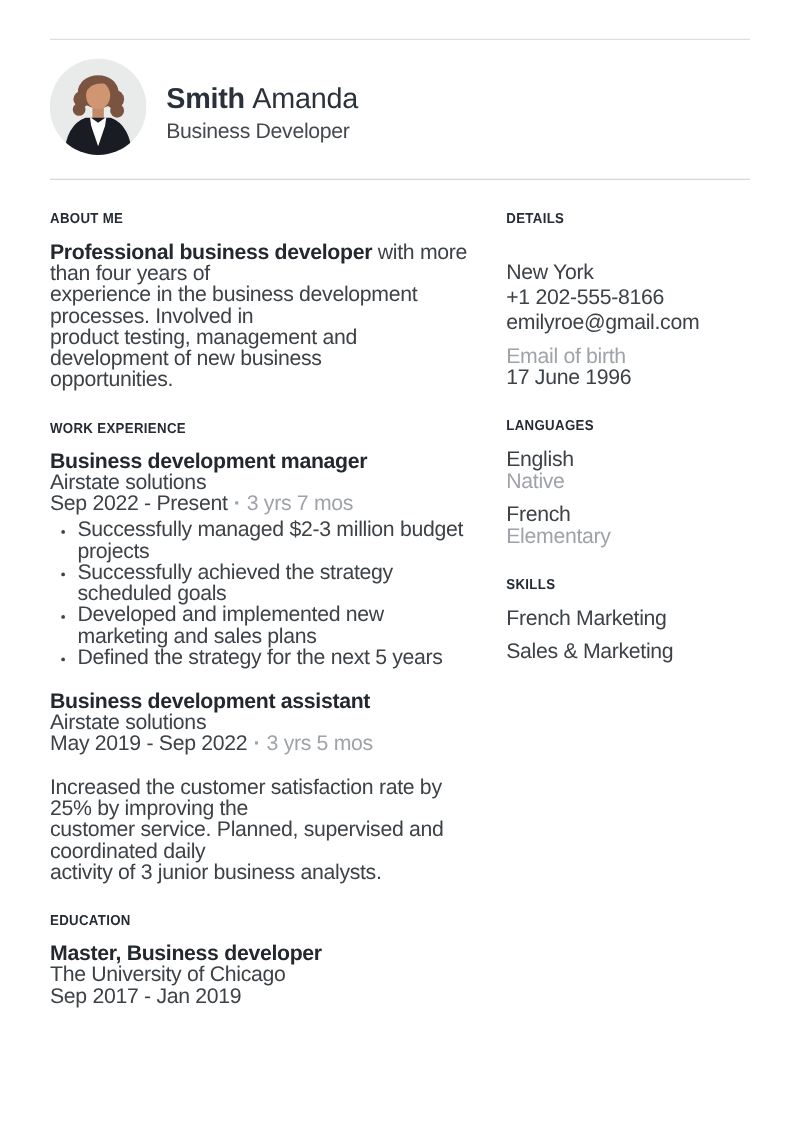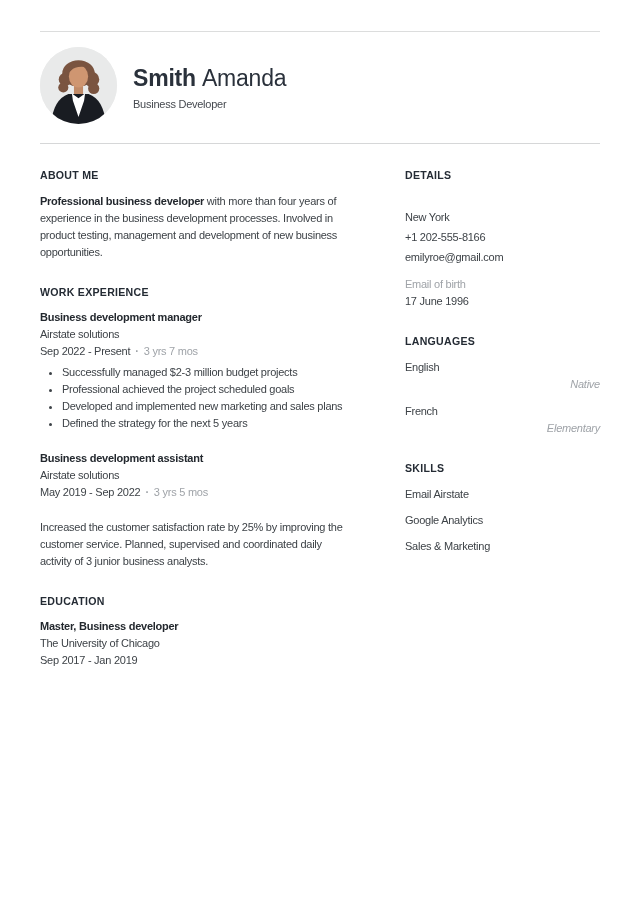--- a/index.html
+++ b/index.html
@@ -36,42 +36,42 @@
   .columns { display:flex; justify-content:space-between; }
   .col-left  { width:340px; }
   .col-right { width:195px; }
 
   .section-heading {
     margin:26px 0 0; font-size:11.5px; line-height:11px;
     font-weight:700; color:#242b34; letter-spacing:0.3px;
     transform:scaleX(0.92); transform-origin:0 50%;
     white-space:nowrap;
   }
-  .txt { font-size:11px; line-height:17px; letter-spacing:-0.25px; }
+  .txt { font-size:17px; line-height:17px; letter-spacing:-0.25px; }
   .bold-dark { font-weight:700; color:#23282e; }
   .muted { color:#9fa3a8; }
 
   .para { margin:12px 0 0; white-space:pre-line; }
   .job:first-of-type { margin-top:11px; }
   .job + .job { margin-top:18px; }
   .job-title { font-weight:700; color:#23282e; }
   .dot-sep { color:#9fa3a8; font-weight:700; margin:0 5px; }
   ul.bullets { margin:4px 0 0; padding-left:22px; list-style:disc; }
   ul.bullets li { line-height:17px; }
   ul.bullets li::marker { color:#3d4247; font-size:11px; }
   .job-desc { margin:18px 0 0; white-space:pre-line; }
 
   .edu-degree { margin-top:11px; font-weight:700; color:#23282e; }
 
   .detail-first { margin-top:28px; }
   .detail-item { margin-top:3px; }
   .detail-label { margin-top:10px; }
   .lang-item-first { margin-top:12px; }
   .lang-item { margin-top:10px; }
-  .lang-level { font-style:italic; color:#9fa3a8;text-align:right; }
+  .lang-level { color:#9fa3a8; }
   .skill-item-first { margin-top:12px; }
   .skill-item { margin-top:9px; }
 </style>
 </head>
 <body>
 
 <div class="page">
 
   <div class="top-rule"></div>
 
@@ -113,21 +113,21 @@
 
       <section>
         <h3 class="section-heading">WORK EXPERIENCE</h3>
 
         <div class="job">
           <div class="job-title txt">Business development manager</div>
           <div class="txt">Airstate solutions</div>
           <div class="txt"><span>Sep 2022 - Present</span><span class="dot-sep">·</span><span class="muted">3 yrs 7 mos</span></div>
           <ul class="bullets txt">
             <li>Successfully managed $2-3 million budget projects</li>
-            <li>Professional achieved the project scheduled goals</li>
+            <li>Successfully achieved the strategy scheduled goals</li>
             <li>Developed and implemented new marketing and sales plans</li>
             <li>Defined the strategy for the next 5 years</li>
           </ul>
         </div>
 
         <div class="job">
           <div class="job-title txt">Business development assistant</div>
           <div class="txt">Airstate solutions</div>
           <div class="txt"><span>May 2019 - Sep 2022</span><span class="dot-sep">·</span><span class="muted">3 yrs 5 mos</span></div>
           <p class="job-desc txt">Increased the customer satisfaction rate by 25% by improving the
@@ -163,20 +163,19 @@
           <div class="lang-level txt">Native</div>
         </div>
         <div class="lang-item">
           <div class="txt">French</div>
           <div class="lang-level txt">Elementary</div>
         </div>
       </section>
 
       <section>
         <h3 class="section-heading">SKILLS</h3>
-        <div class="skill-item-first txt">Email Airstate</div>
-        <div class="skill-item txt">Google Analytics</div>
+        <div class="skill-item-first txt">French Marketing</div>
         <div class="skill-item txt">Sales &amp; Marketing</div>
       </section>
 
     </div>
   </div>
 </div>
 
 </body></html>

